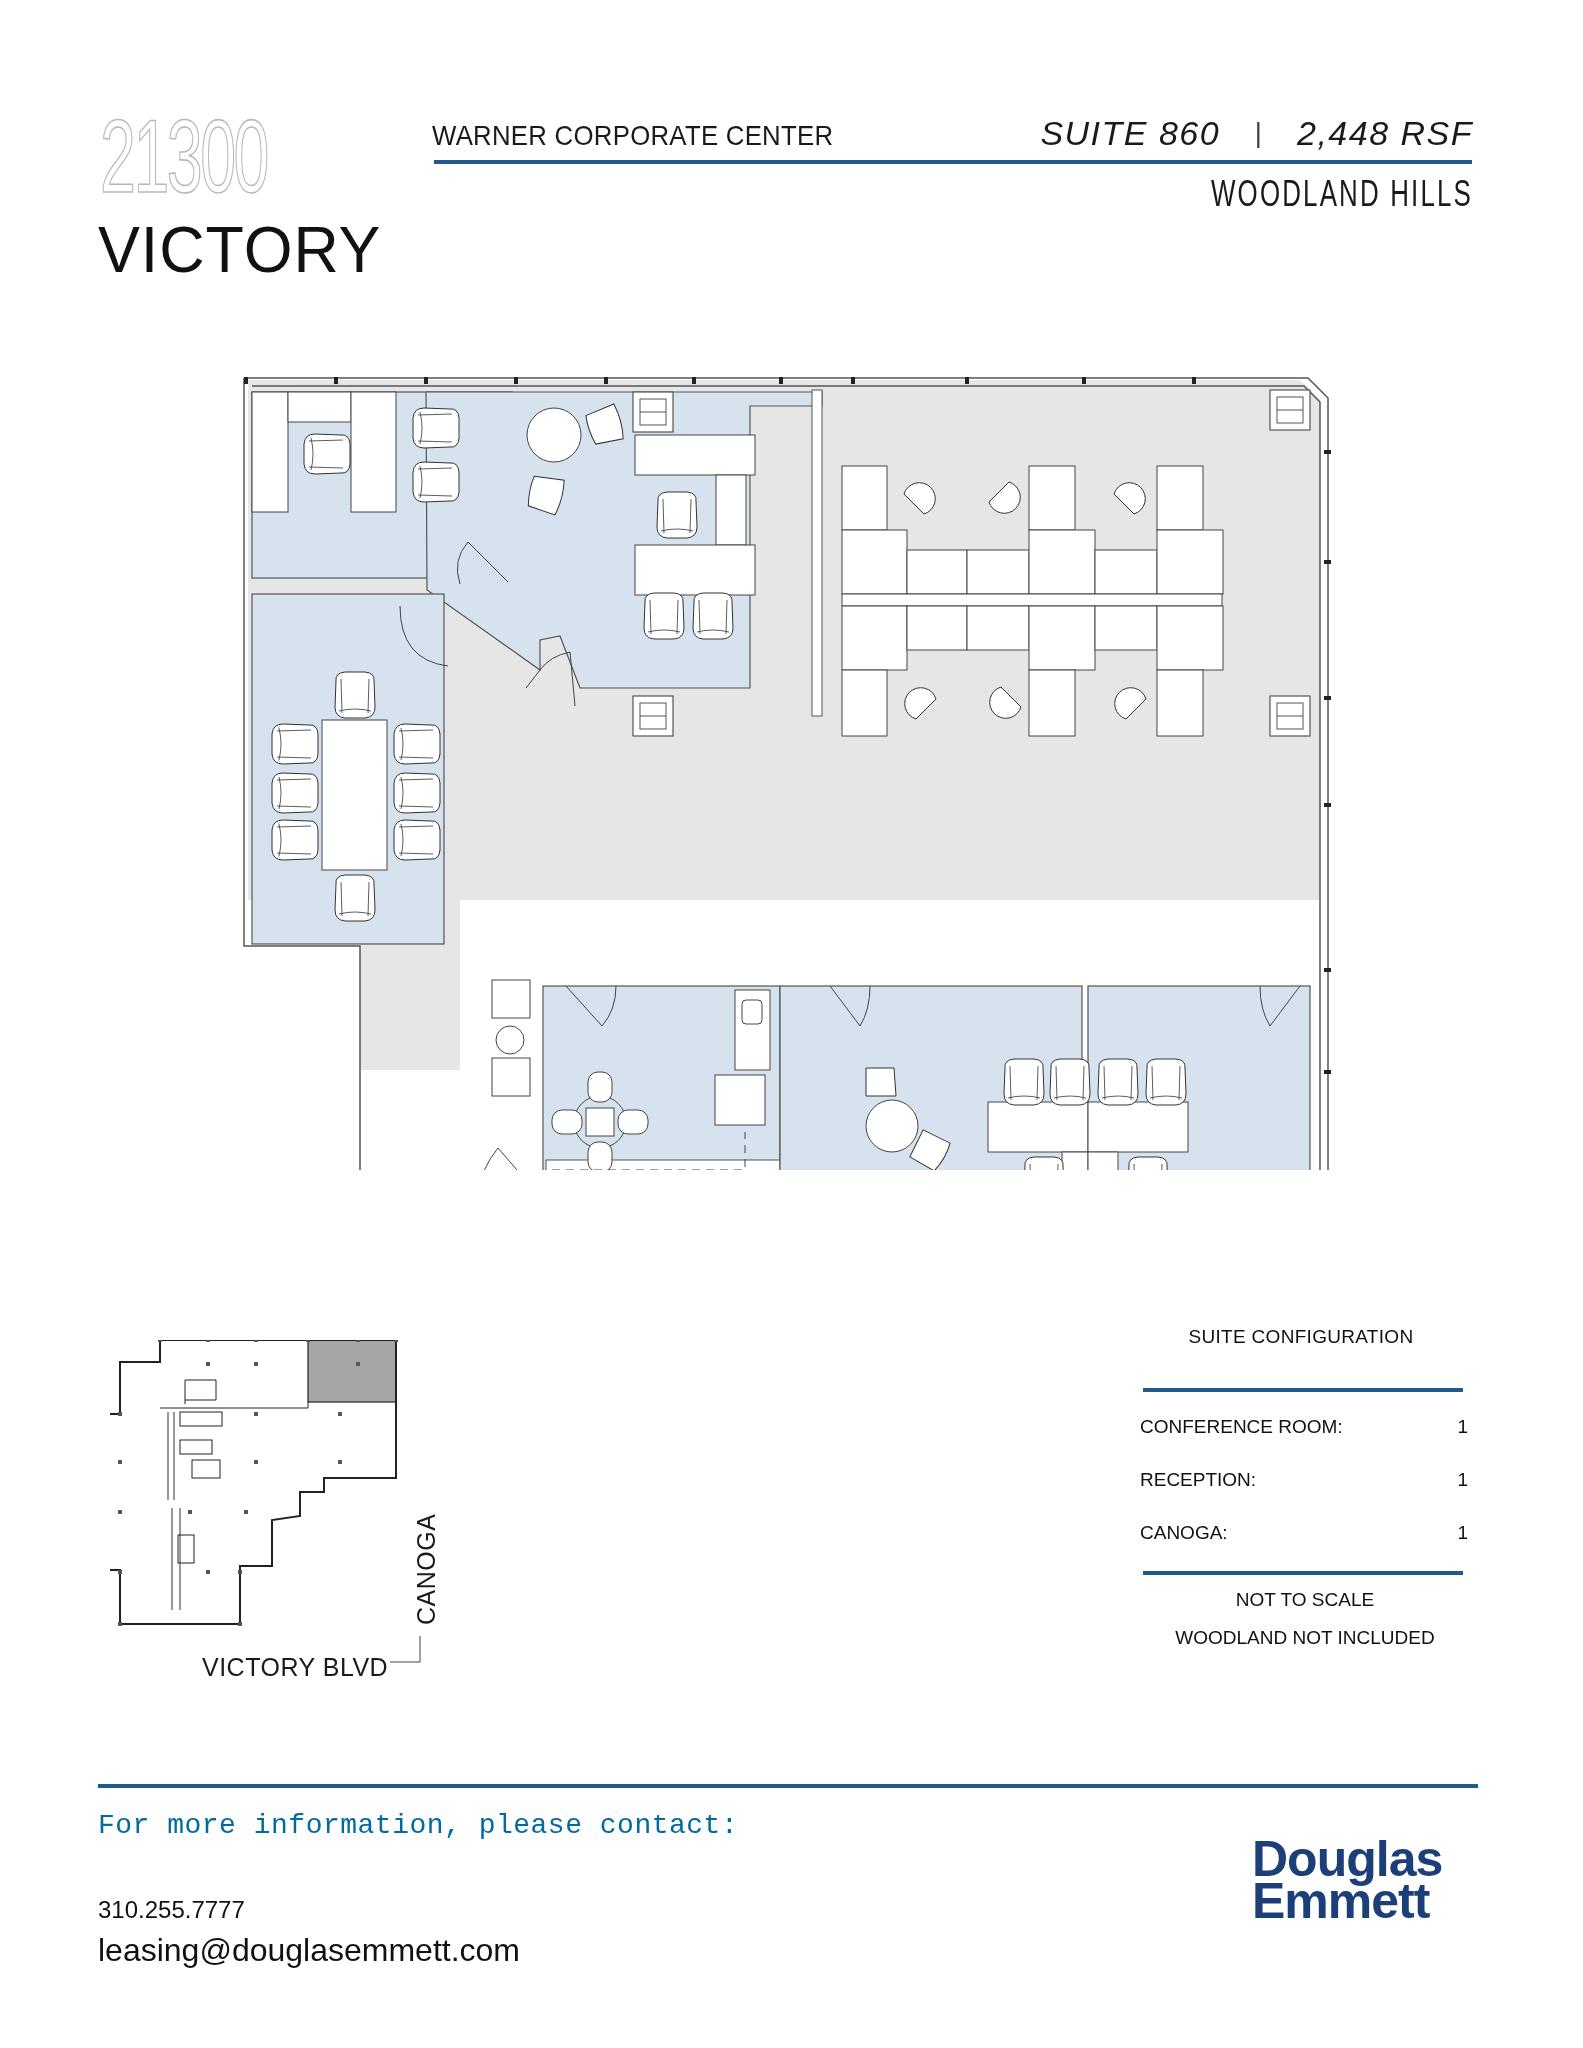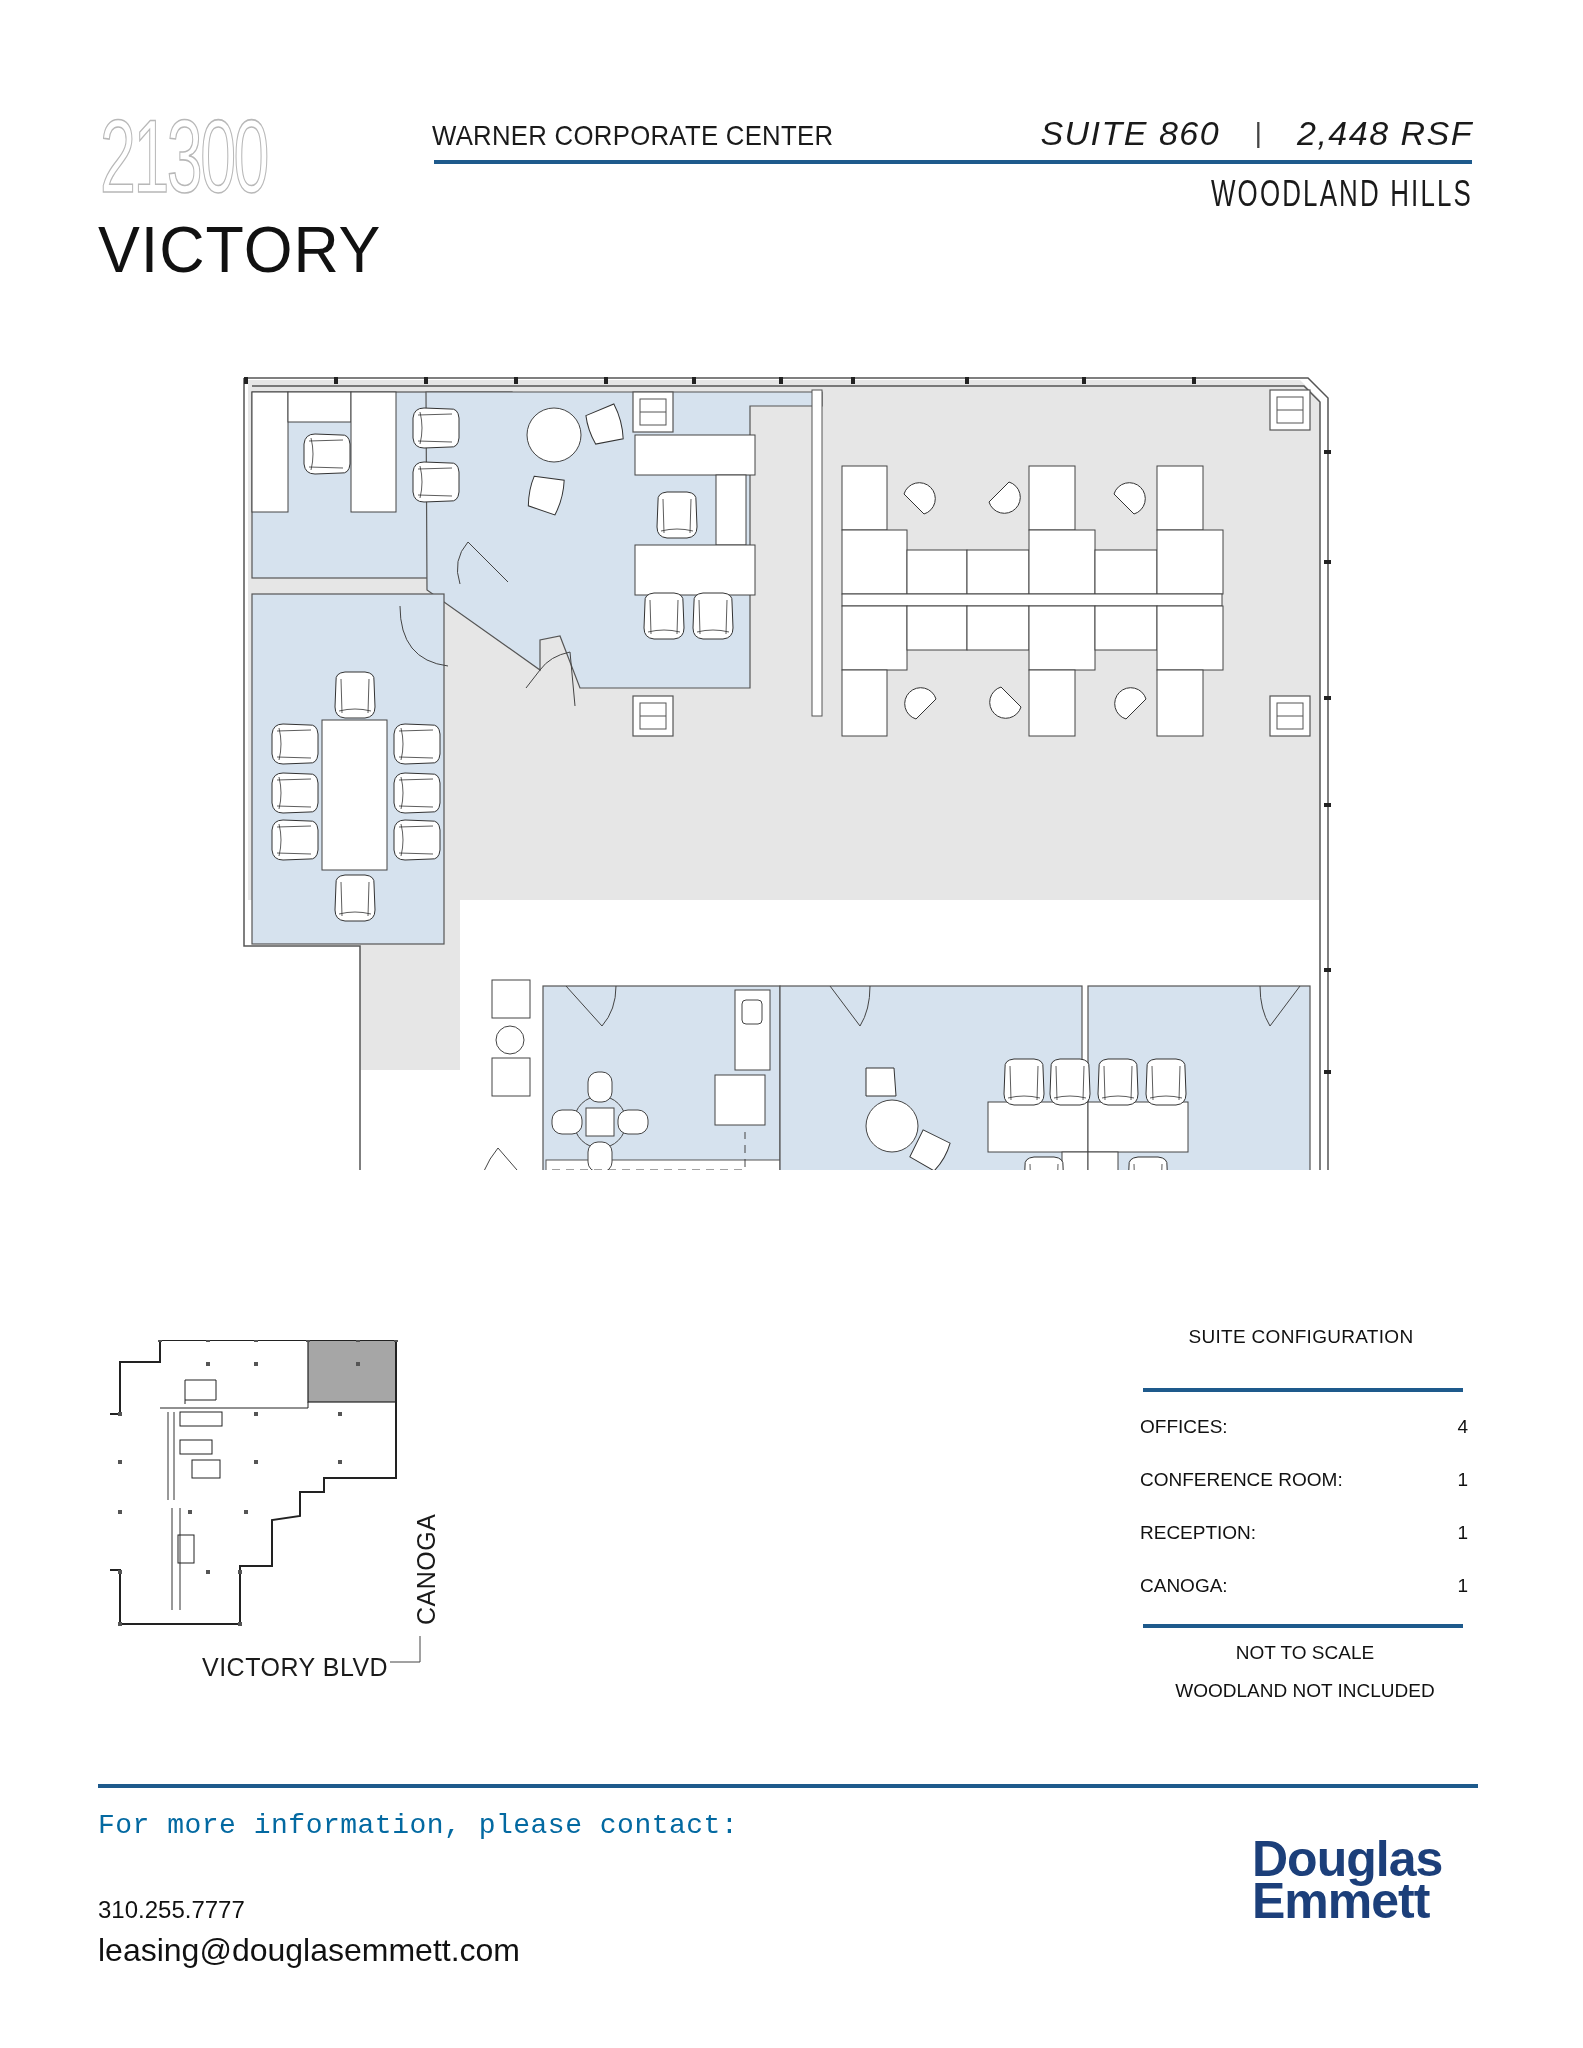--- a/index.html
+++ b/index.html
@@ -254,24 +254,20 @@
   <path d="M2,26 L32,26 L32,0" fill="none" stroke="#444" stroke-width="1"></path>
 </svg>
 <div class="abs street-victory">VICTORY BLVD</div>
 
 <div class="abs config">
   <div class="config-title">SUITE CONFIGURATION</div>
   <div style="height:40px"></div>
   <div class="config-rule"></div>
   <div style="height:8px"></div>
   <div class="config-row">
-    <span>OFFICES:</span>
-    <span>4</span>
-  </div>
-  <div class="config-row">
     <span>CONFERENCE ROOM:</span>
     <span>1</span>
   </div>
   <div class="config-row">
     <span>RECEPTION:</span>
     <span>1</span>
   </div>
   <div class="config-row">
     <span>CANOGA:</span>
     <span>1</span>

